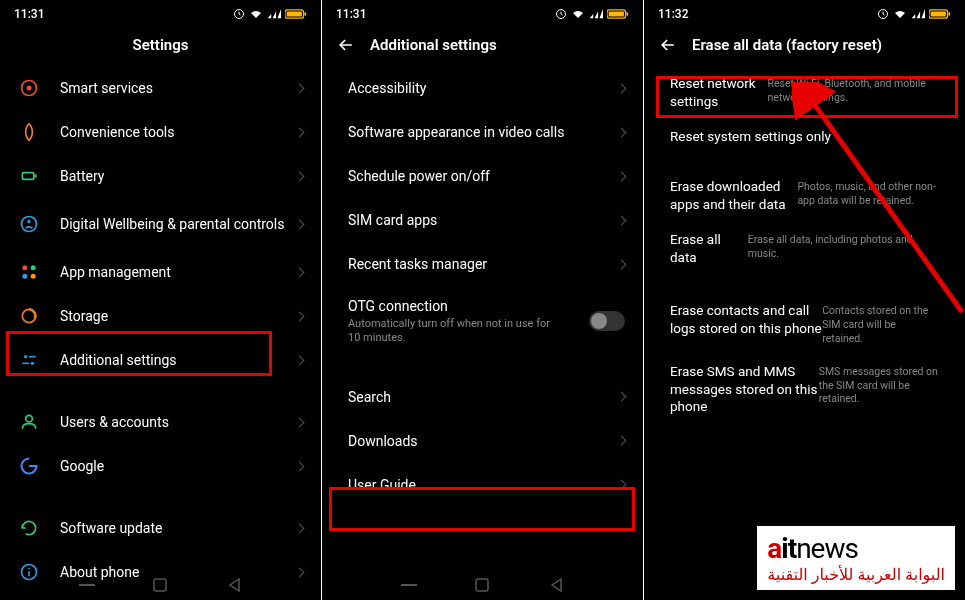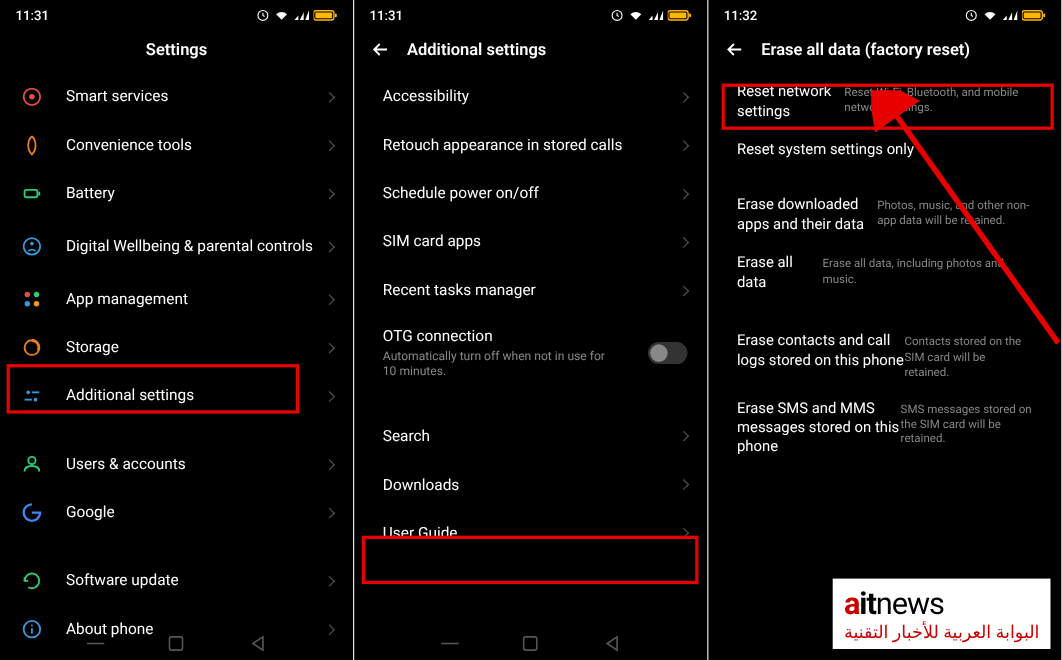--- a/index.html
+++ b/index.html
@@ -369,21 +369,21 @@
 
     <div class="setting-row no-icon">
       <div class="setting-content">
           <span class="setting-label">Accessibility</span>
         </div>
       <div class="chevron"></div>
     </div>
 
     <div class="setting-row no-icon">
       <div class="setting-content">
-          <span class="setting-label">Retouch appearance in stored calls</span>
+          <span class="setting-label">Software appearance in video calls</span>
         </div>
       <div class="chevron"></div>
     </div>
 
     <div class="setting-row no-icon">
       <div class="setting-content">
           <span class="setting-label">Schedule power on/off</span>
         </div>
       <div class="chevron"></div>
     </div>

